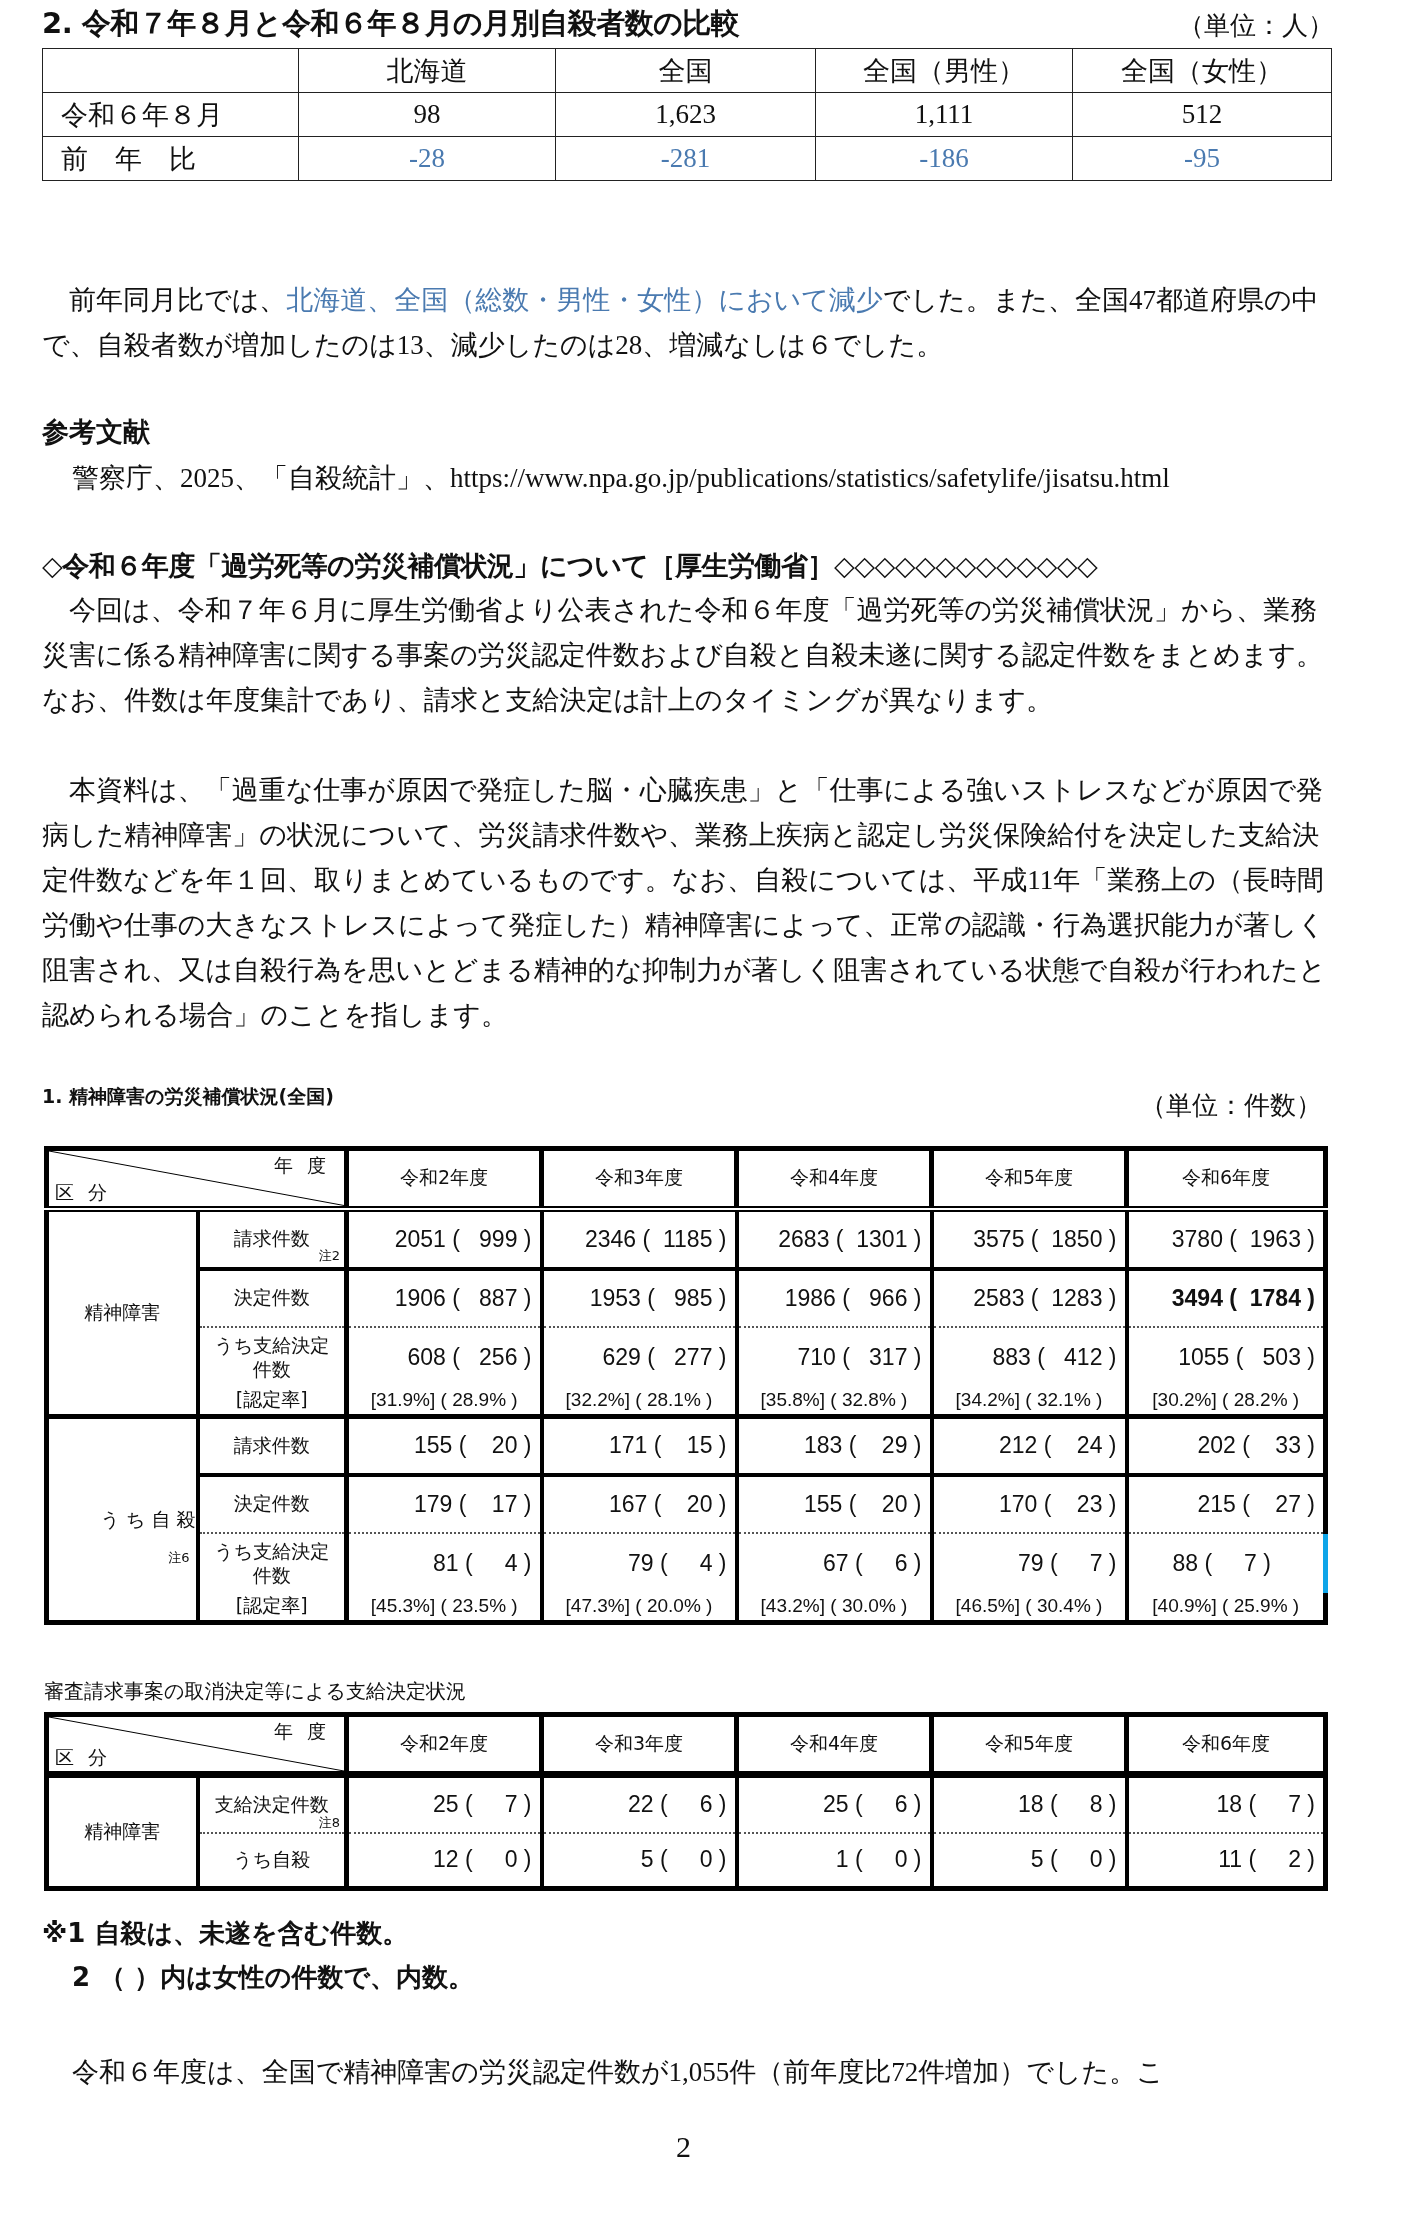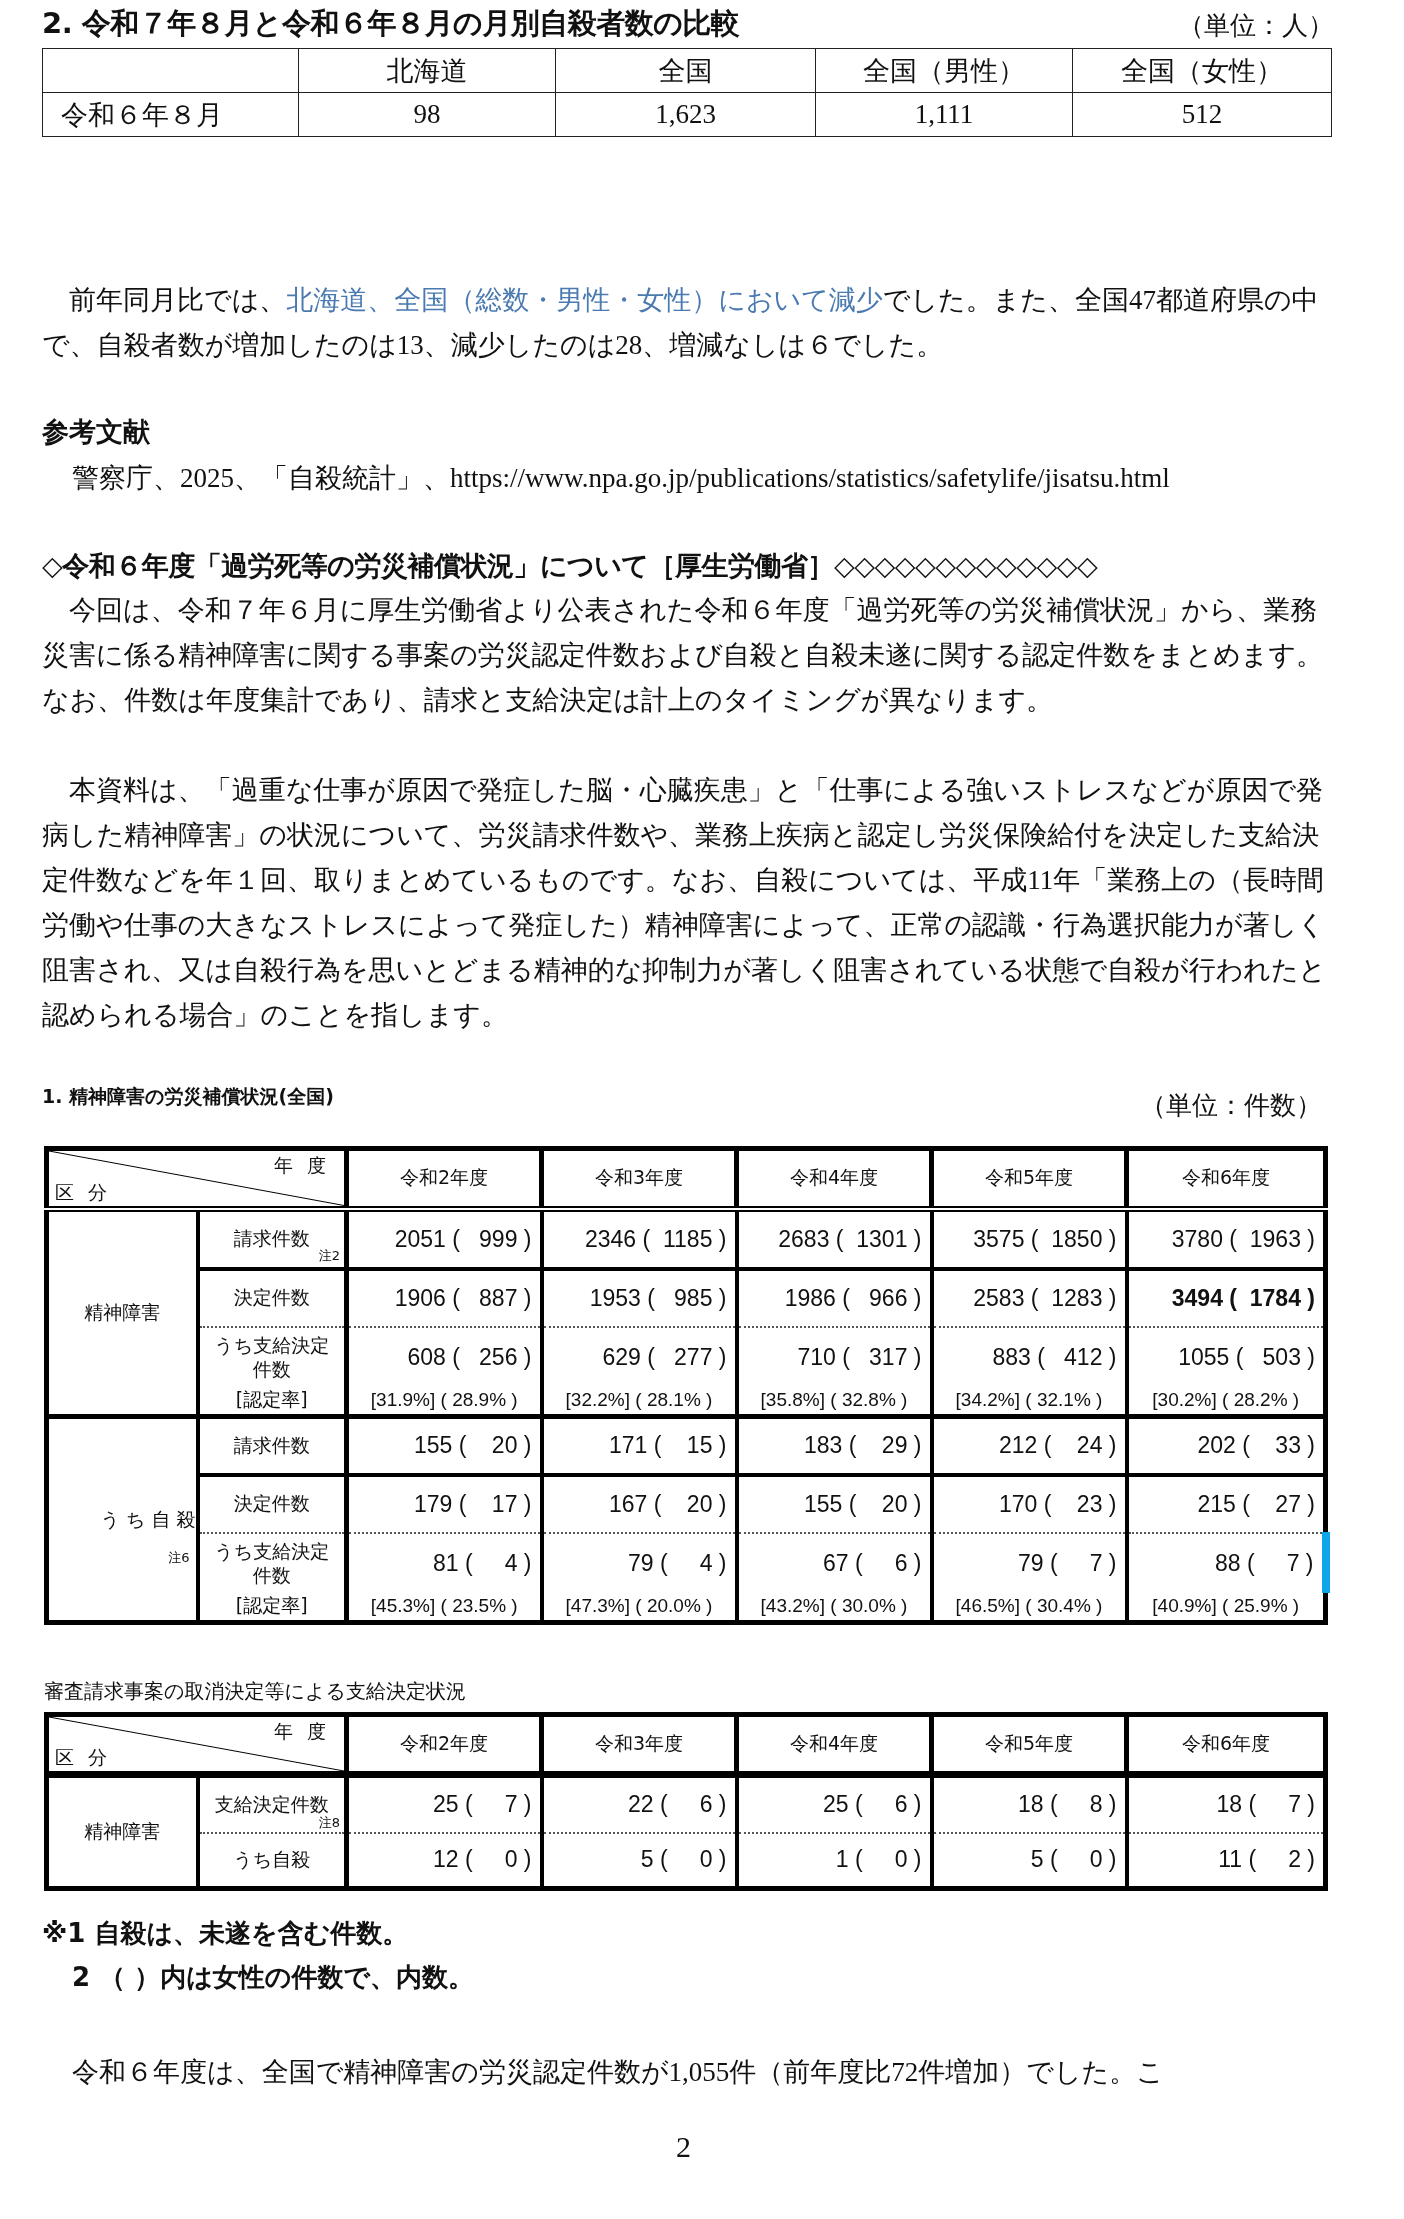--- a/index.html
+++ b/index.html
@@ -69,20 +69,27 @@
     <td style="width:256px">全国（男性）</td>
     <td style="width:258px">全国（女性）</td>
   </tr>
   <tr>
     <td class="rowhead">令和６年８月</td>
     <td class="num">98</td>
     <td class="num">1,623</td>
     <td class="num">1,111</td>
     <td class="num">512</td>
   </tr>
+  <tr>
+    <td class="rowhead">前　年　比</td>
+    <td class="num blue">-28</td>
+    <td class="num blue">-281</td>
+    <td class="num blue">-186</td>
+    <td class="num blue">-95</td>
+  </tr>
 </tbody>
   </table>
 
 <div id="p-compare" class="abs para" style="text-indent:27px">
   <span>前年同月比では、</span><span class="blue">北海道、全国（総数・男性・女性）において減少</span><span>でした。また、全国47都道府県の中で、自殺者数が増加したのは13、減少したのは28、増減なしは６でした。</span>
 </div>
 
 <div id="ref-title" class="abs h-gothic">参考文献</div>
 <div id="ref-body" class="abs">警察庁、2025、「自殺統計」、https://www.npa.go.jp/publications/statistics/safetylife/jisatsu.html</div>
 
@@ -175,21 +182,21 @@
     <td class="cell-val" style="border:4px solid #000; border-bottom:2px dotted #555; text-align:right; padding-right:8px;">155 (    20 )</td>
     <td class="cell-val" style="border:4px solid #000; border-bottom:2px dotted #555; text-align:right; padding-right:8px;">170 (    23 )</td>
     <td class="cell-val" style="border:4px solid #000; border-bottom:2px dotted #555; border-right-width:5px; text-align:right; padding-right:8px;">215 (    27 )</td>
   </tr>
   <tr style="height:60px">
     <td class="lbl" style="border-left:4px dotted #555; border-right:5px solid #000; line-height:24px; padding:0 6px;">うち支給決定件数</td>
     <td class="cell-val" style="border-left:5px solid #000; border-right:4px solid #000; text-align:right; padding-right:8px;">81 (     4 )</td>
     <td class="cell-val" style="border-right:4px solid #000; text-align:right; padding-right:8px;">79 (     4 )</td>
     <td class="cell-val" style="border-right:4px solid #000; text-align:right; padding-right:8px;">67 (     6 )</td>
     <td class="cell-val" style="border-right:4px solid #000; text-align:right; padding-right:8px;">79 (     7 )</td>
-    <td class="cell-val" style="border-right:8px solid #0ea5e9; text-align:right; padding-right:8px;">88 (     7 )</td>
+    <td class="cell-val" style="border-right:5px solid #0ea5e9; padding-right:8px;">88 (     7 )</td>
   </tr>
   <tr style="height:30px">
     <td class="lbl" style="border-left:4px dotted #555; border-right:5px solid #000; border-bottom:5px solid #000;">[認定率]</td>
     <td class="cell-rate" style="border-left:5px solid #000; border-right:4px solid #000; border-bottom:5px solid #000;">[45.3%] ( 23.5% )</td>
     <td class="cell-rate" style="border-right:4px solid #000; border-bottom:5px solid #000;">[47.3%] ( 20.0% )</td>
     <td class="cell-rate" style="border-right:4px solid #000; border-bottom:5px solid #000;">[43.2%] ( 30.0% )</td>
     <td class="cell-rate" style="border-right:4px solid #000; border-bottom:5px solid #000;">[46.5%] ( 30.4% )</td>
     <td class="cell-rate" style="border-right:5px solid #000; border-bottom:5px solid #000;">[40.9%] ( 25.9% )</td>
   </tr>
 </tbody>

